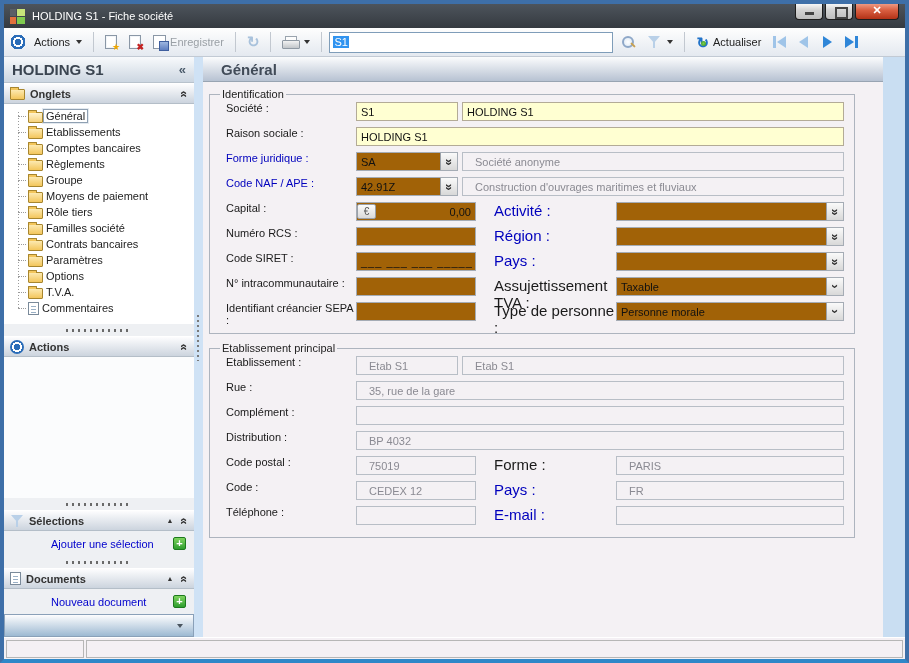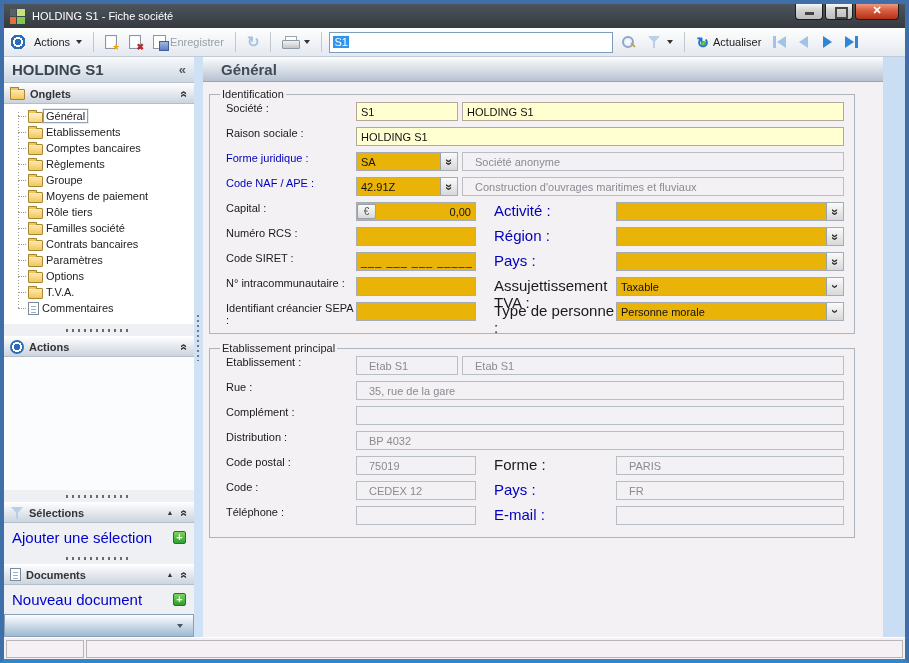--- a/index.html
+++ b/index.html
@@ -97,21 +97,21 @@
           background-size:1px 196px; background-position:14px 8px; background-repeat:no-repeat;
           background-color:#fff; }
   .tree-item { display:flex; align-items:center; height:16px; padding-left:8px; font-size:11px; color:#222; cursor:default; }
   .tree-item::before { content:''; width:8px; border-top:1px dotted #9a9a9a; margin-right:2px; flex:none; }
   .tree-label { padding:0 3px; white-space:nowrap; }
   .tree-item.selected .tree-label { background:#fff; border:1px solid #8fa0b2; box-shadow:0 0 0 1px #e4eaf0; padding:0 2px; }
   .sep { height:12px; flex:none; display:flex; align-items:center; justify-content:center; }
   .sep::after { content:''; width:66px; height:3px;
       background:repeating-linear-gradient(90deg,#6a6a6a 0 2px,transparent 2px 6px); }
   .actions-body { flex:1; background:#fbfcfd; min-height:40px; }
-  .link-row { display:flex; align-items:center; padding:6px 8px 6px 8px; font-size:15px; color:#0000cc; }
+  .link-row { display:flex; align-items:center; padding:6px 8px 6px 8px; font-size:11px; color:#0000cc;margin-left:39px; }
   .plus-btn { width:13px; height:13px; margin-left:auto; border:1px solid #1d7a1d; border-radius:2px;
               background:linear-gradient(#7fd45f,#2e9e2e); position:relative; }
   .plus-btn::after { content:'+'; position:absolute; left:0; right:0; top:-1px; text-align:center; color:#fff;
                      font-size:11px; font-weight:bold; }
   .sb-bottom { height:23px; flex:none; margin-top:auto; background:linear-gradient(#fdfdfe,#9db9d2);
                border:1px solid #8aa0b8; display:flex; align-items:center; justify-content:flex-end; padding:0 10px; }
   .sb-bottom .caret { border-top-color:#4a5560; }
 
   
   .splitter { width:9px; flex:none; position:relative; }
@@ -123,21 +123,21 @@
   .main-hd { height:25px; flex:none; background:linear-gradient(#fbfcfd,#b7c2d2); border-bottom:1px solid #98a4b2;
              display:flex; align-items:center; padding:0 18px; font-size:15px; font-weight:bold; color:#414b58; }
   .main-body { flex:1; background:#f4f1f4; padding:4px 10px 0 4px; overflow:hidden; }
   fieldset { border:1px solid #adb4be; margin:2px 18px 8px 2px; padding:2px 10px 6px 16px; }
   legend { font-size:11px; color:#222; padding:0 2px; margin-left:-6px; }
   .frow { display:flex; align-items:flex-start; height:25px; }
   .flabel { width:130px; flex:none; font-size:11px; color:#1a1a1a; }
   .flabel.blue, .rlabel.blue { color:#0000bd; }
   .rspacer { width:18px; flex:none; }
   .rlabel { width:122px; flex:none; font-size:15px; color:#1a1a1a; }
-  .field { height:19px; border:1px solid #a5acb5; background:#eab308; display:flex; align-items:center;
+  .field { height:19px; border:1px solid #a5acb5; background:#a16207; display:flex; align-items:center;
            padding:0 4px; font-size:11px; color:#111; overflow:hidden; white-space:nowrap; }
   .field + .field { margin-left:4px; }
   .w100 { width:102px; flex:none; }
   .w120 { width:120px; flex:none; }
   .grow { flex:1; }
   .y { background:#ffffd2; border-color:#b3ab97; }
   .ro { background:#f4f1f4; color:#8a8a92; border-color:#b8bec6;padding-left:12px; }
   .combo { padding-right:0; }
   .fbtn { margin-left:auto; width:17px; height:17px; flex:none; border-left:1px solid #9aa0a8;
           background:linear-gradient(#fafafa,#d8d8d8); display:flex; align-items:center; justify-content:center;

